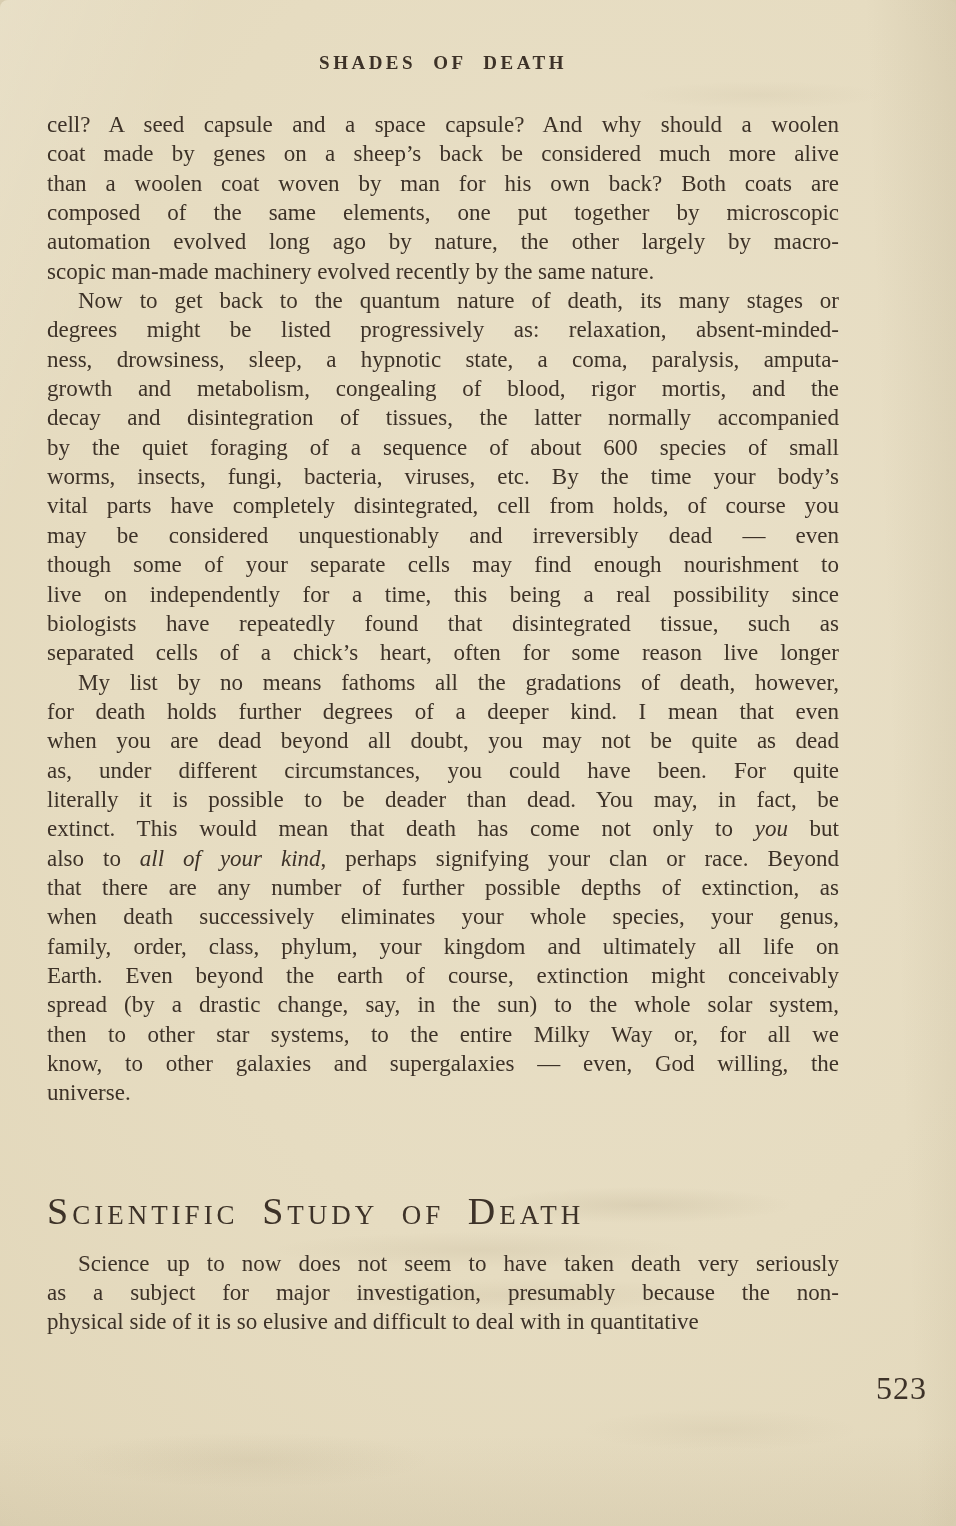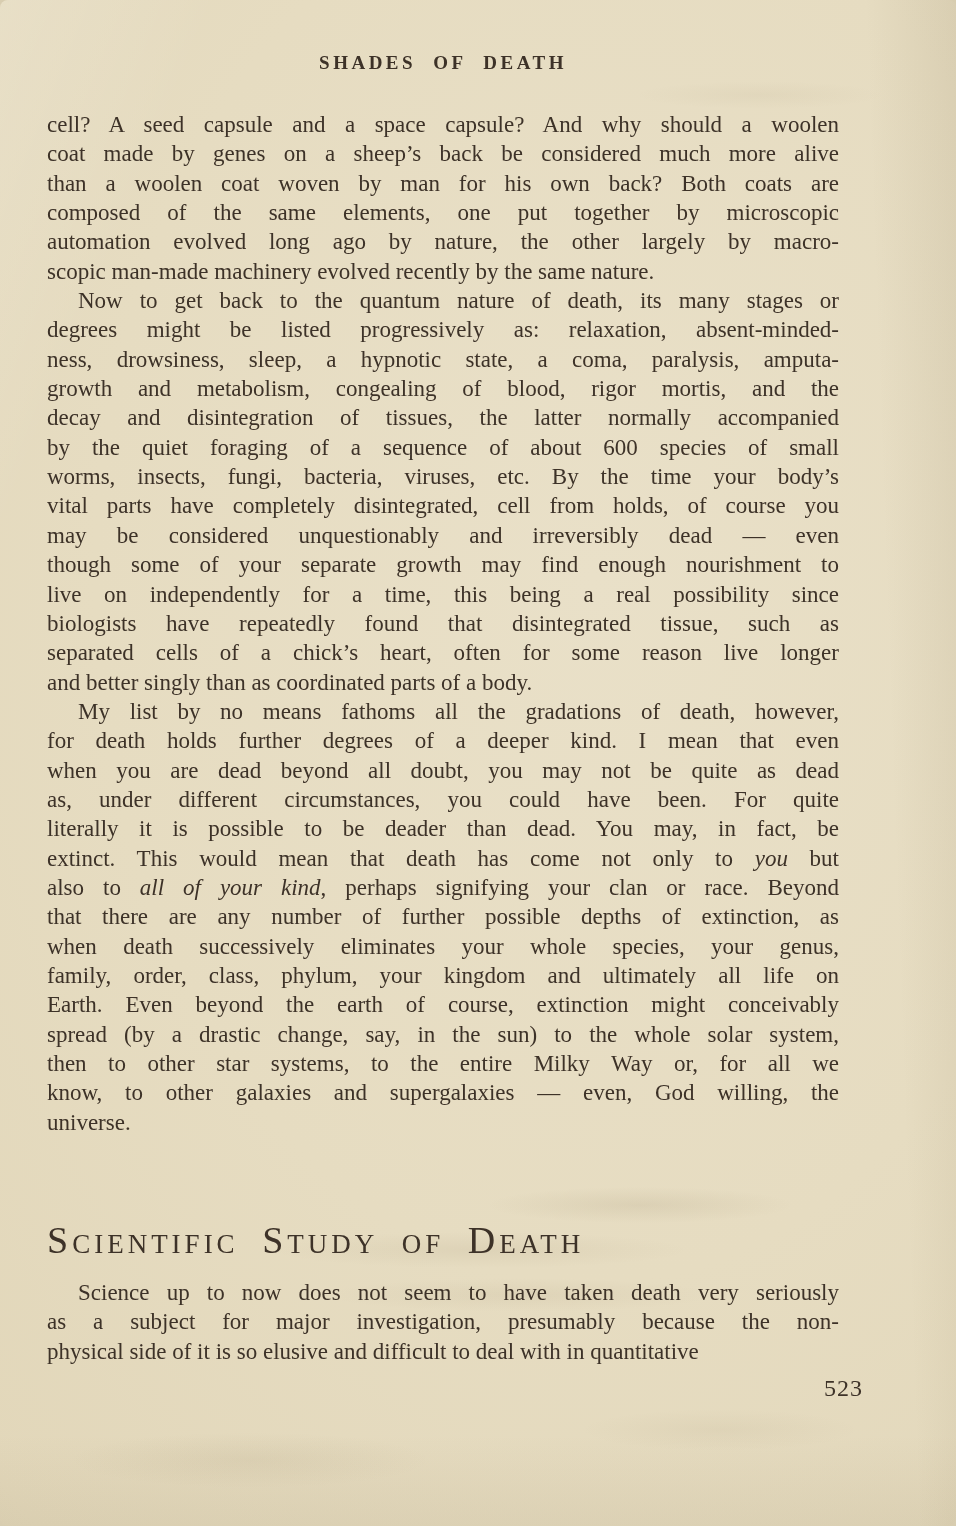--- a/index.html
+++ b/index.html
@@ -80,22 +80,22 @@
     font-weight: normal;
     font-size: 38px;
     line-height: 34px;
     letter-spacing: 4px;
     word-spacing: 10px;
     color: var(--ink, #3d3228);
   }
   .page-number {
     position: absolute;
     top: 1374px;
-    left: 824px;
-    font-size: 24px;
+    left: 876px;
+    font-size: 32px;
     line-height: 29px;
     letter-spacing: 1px;
     color: var(--ink, #3d3228);
   }
 </style>
 </head>
 <body>
 
 <div class="page">
   <div class="paper-shading"></div>
@@ -117,25 +117,24 @@
           <div class="paragraph">
             <div class="line indent">Now to get back to the quantum nature of death, its many stages or</div>
             <div class="line">degrees might be listed progressively as: relaxation, absent-minded-</div>
             <div class="line">ness, drowsiness, sleep, a hypnotic state, a coma, paralysis, amputa-</div>
             <div class="line">growth and metabolism, congealing of blood, rigor mortis, and the</div>
             <div class="line">decay and disintegration of tissues, the latter normally accompanied</div>
             <div class="line">by the quiet foraging of a sequence of about 600 species of small</div>
             <div class="line">worms, insects, fungi, bacteria, viruses, etc. By the time your body’s</div>
             <div class="line">vital parts have completely disintegrated, cell from holds, of course you</div>
             <div class="line">may be considered unquestionably and irreversibly dead — even</div>
-            <div class="line">though some of your separate growth may find enough nourishment to</div>
+            <div class="line">though some of your separate cells may find enough nourishment to</div>
             <div class="line">live on independently for a time, this being a real possibility since</div>
             <div class="line">biologists have repeatedly found that disintegrated tissue, such as</div>
             <div class="line">separated cells of a chick’s heart, often for some reason live longer</div>
-            <div class="line para-end">and better singly than as coordinated parts of a body.</div>
           </div>
           <div class="paragraph">
             <div class="line indent">My list by no means fathoms all the gradations of death, however,</div>
             <div class="line">for death holds further degrees of a deeper kind. I mean that even</div>
             <div class="line">when you are dead beyond all doubt, you may not be quite as dead</div>
             <div class="line">as, under different circumstances, you could have been. For quite</div>
             <div class="line">literally it is possible to be deader than dead. You may, in fact, be</div>
             <div class="line">extinct. This would mean that death has come not only to <i>you</i> but</div>
             <div class="line">also to <i>all of your kind</i>, perhaps signifying your clan or race. Beyond</div>
             <div class="line">that there are any number of further possible depths of extinction, as</div>

